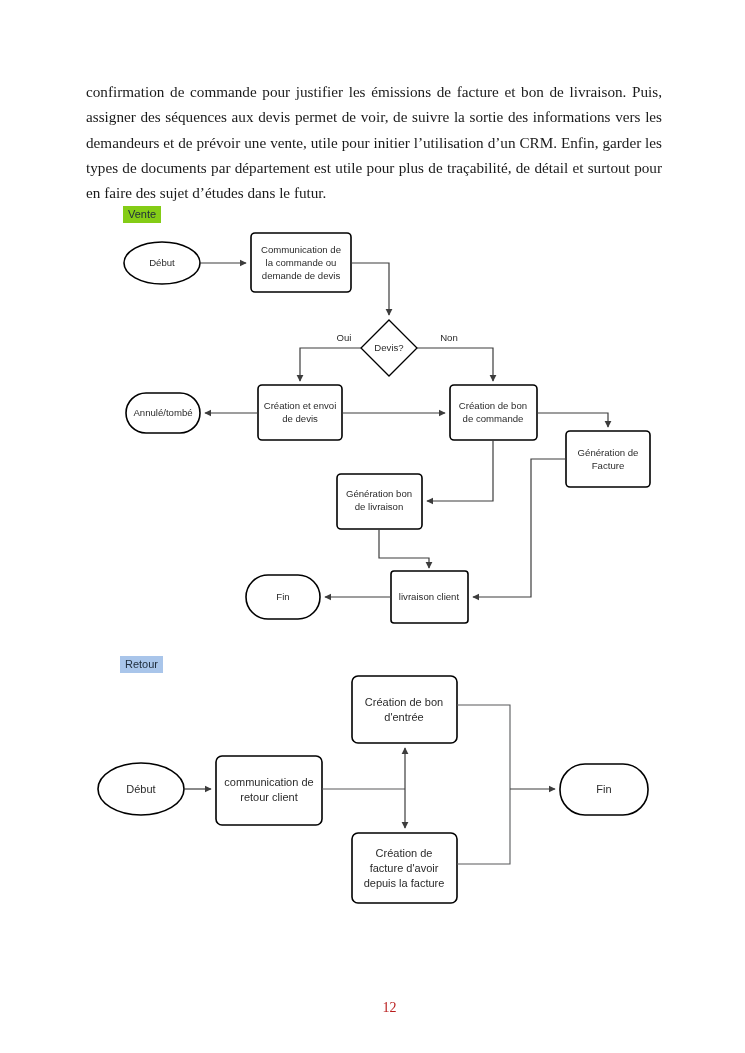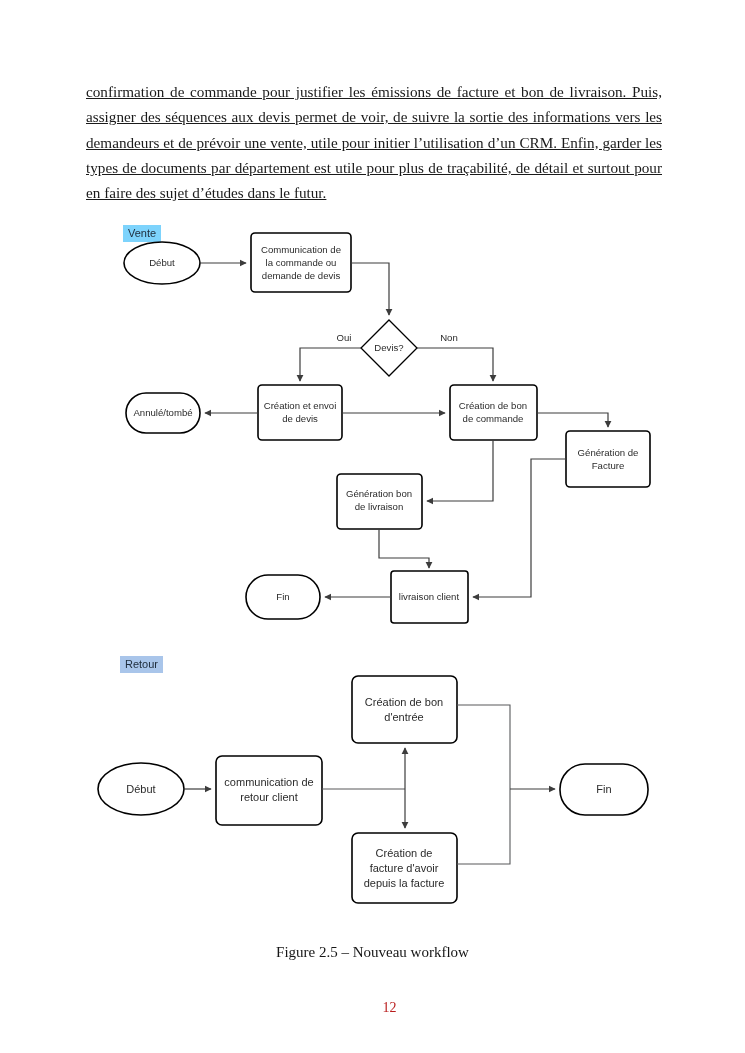--- a/index.html
+++ b/index.html
@@ -19,21 +19,20 @@
     position: absolute;
     left: 86px;
     top: 64px;
     width: 576px;
     font-family: "Liberation Serif", serif;
     font-size: 15.2px;
     line-height: 25.2px;
     color: #1a1a1a;
     text-align: justify;
     text-justify: inter-word;
-    text-decoration: underline;
   }
   .figure-area {
     position: absolute;
     left: 0;
     top: 0;
     width: 745px;
     height: 1053px;
     pointer-events: none;
   }
   .figure-area svg { display: block; }
@@ -102,21 +101,21 @@
     stroke-width: 1.2;
   }
 </style>
 </head>
 <body>
 
 <div class="page">
 
   <p class="body-text">confirmation de commande pour justifier les émissions de facture et bon de livraison. Puis, assigner des séquences aux devis permet de voir, de suivre la sortie des informations vers les demandeurs et de prévoir une vente, utile pour initier l’utilisation d’un CRM. Enfin, garder les types de documents par département est utile pour plus de traçabilité, de détail et surtout pour en faire des sujet d’études dans le futur.</p>
 
-  <span class="hl" style="left:123px; top:225px; background:#7dd3fc;">Vente</span>
+  <span class="hl" style="left:123px; top:206px; background:#84cc16;">Vente</span>
 
   <span class="hl" style="left:120px; top:656px; background:#a9c5ea;text-align:right;">Retour</span>
 
   <div class="figure-area">
     <svg width="745" height="1053" viewBox="0 0 745 1053" xmlns="http://www.w3.org/2000/svg">
       <defs>
         <marker id="arrow" viewBox="0 0 10 10" refX="9" refY="5" markerWidth="6" markerHeight="6" orient="auto-start-reverse">
           <path d="M 0 0 L 10 5 L 0 10 z" fill="#3c3c3c"></path>
         </marker>
       </defs>
@@ -209,16 +208,15 @@
 
       <path class="link" d="M 457 864 L 510 864 L 510 789"></path>
 
       <path class="link-dark" d="M 510 789 L 555 789" marker-end="url(#arrow)"></path>
 
       <rect class="shape" x="560" y="764" width="88" height="51" rx="25" ry="25"></rect>
       <text class="node-text-lg" x="604" y="793" text-anchor="middle">Fin</text>
     </svg>
   </div>
 
-  <div class="caption">Figure 2.5 – Nouveau workflow</div>
   <div class="folio">12</div>
 
 </div>
 
 </body></html>

